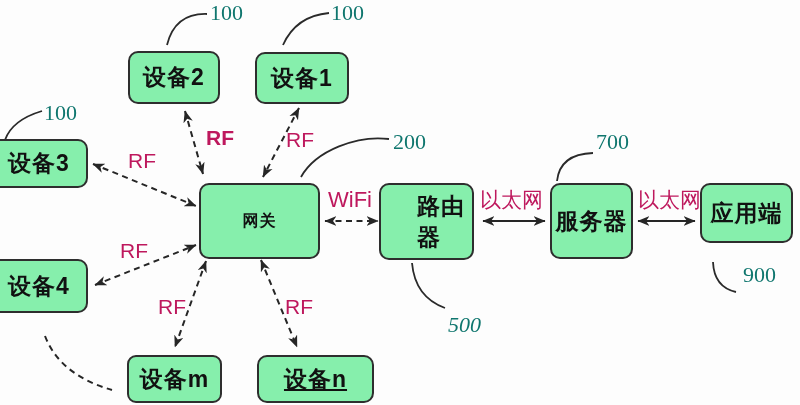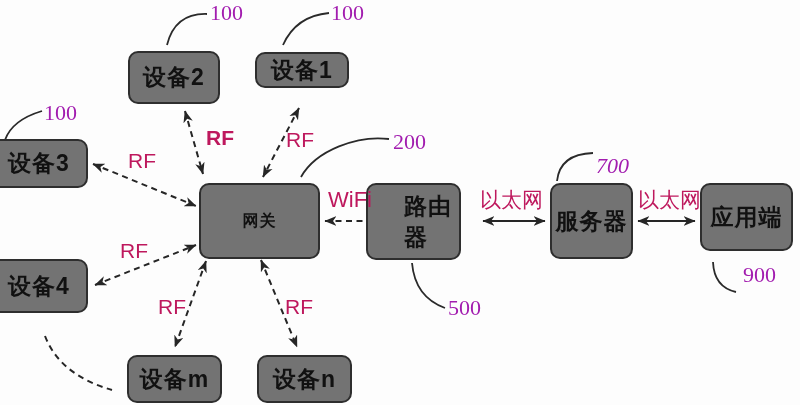--- a/index.html
+++ b/index.html
@@ -3,28 +3,28 @@
 <meta charset="utf-8">
 <style>
   html,body{margin:0;padding:0;background:#ffffff;}
   .stage{
     position:relative;width:800px;height:405px;background:#fdfdfd;
     overflow:hidden;font-family:"Liberation Sans",sans-serif;color:#161616;
   }
   .layer{position:absolute;left:0;top:0;width:800px;height:405px;}
   .node{
     position:absolute;box-sizing:border-box;
-    border:2.5px solid #2e2e2e;border-radius:10px;background:#737373;
+    border:2.5px solid #2e2e2e;border-radius:10px;background:#86efac;
     display:flex;align-items:center;justify-content:center;
     font-size:23px;font-weight:600;letter-spacing:1px;color:#111;
   }
   .node.big{font-size:16px;}
   .lbl{position:absolute;white-space:nowrap;line-height:1;}
   .ref{
-    font-family:"Liberation Serif",serif;font-size:22px;color:#a21caf;
+    font-family:"Liberation Serif",serif;font-size:22px;color:#0f766e;
     font-weight:400;
   }
   .edge{font-size:21px;color:#be185d;}
   .edge.bold{font-weight:700;}
   svg .conn{stroke:#262626;stroke-width:2;fill:none;}
   svg .dash{stroke-dasharray:6 4.5;}
   svg .leader{stroke:#2a2a2a;stroke-width:1.8;fill:none;}
 </style>
 </head>
 <body>
@@ -57,54 +57,54 @@
     <path class="leader" d="M42,111 Q12,120 5,140"></path>
     <path class="leader" d="M389,139 C358,135 316,150 301,177"></path>
     <path class="leader" d="M412,263 Q415,297 445,308"></path>
     <path class="leader" d="M593,153 Q560,154 557,181"></path>
     <path class="leader" d="M713,262 Q714,287 736,292"></path>
   </svg>
 
   <div class="node" style="left:128px;top:51px;width:92px;height:53px;">
     <span>设备2</span>
   </div>
-  <div class="node" style="left:255px;top:52px;width:94px;height:36px;">
+  <div class="node" style="left:255px;top:52px;width:94px;height:52px;">
     <span>设备1</span>
   </div>
   <div class="node" style="left:-10px;top:139px;width:98px;height:49px;">
     <span>设备3</span>
   </div>
   <div class="node" style="left:-10px;top:259px;width:98px;height:54px;">
     <span>设备4</span>
   </div>
-  <div class="node" style="left:127px;top:355px;width:95px;height:48px;">
+  <div class="node" style="left:127px;top:355px;width:95px;height:48px;border-radius:9px;">
     <span>设备m</span>
   </div>
-  <div class="node" style="left:257px;top:355px;width:95px;height:48px;">
+  <div class="node" style="left:257px;top:355px;width:117px;height:48px;text-decoration:underline;">
     <span>设备n</span>
   </div>
   <div class="node big" style="left:199px;top:183px;width:121px;height:76px;">
     <span>网关</span>
   </div>
-  <div class="node" style="left:366px;top:183px;width:95px;height:77px;padding-left:36px;">
+  <div class="node" style="left:379px;top:183px;width:95px;height:77px;padding-left:36px;">
     <span>路由器</span>
   </div>
   <div class="node" style="left:550px;top:183px;width:83px;height:76px;justify-content:center;">
     <span>服务器</span>
   </div>
-  <div class="node" style="left:700px;top:183px;width:93px;height:68px;">
+  <div class="node" style="left:700px;top:183px;width:93px;height:60px;">
     <span>应用端</span>
   </div>
 
   <div class="lbl ref" style="left:210px;top:2px;">100</div>
   <div class="lbl ref" style="left:331px;top:2px;">100</div>
   <div class="lbl ref" style="left:44px;top:102px;">100</div>
   <div class="lbl ref" style="left:393px;top:131px;">200</div>
-  <div class="lbl ref" style="left:448px;top:297px;">500</div>
-  <div class="lbl ref" style="left:596px;top:155px;font-style:italic;">700</div>
+  <div class="lbl ref" style="left:448px;top:314px;font-style:italic;">500</div>
+  <div class="lbl ref" style="left:596px;top:131px;">700</div>
   <div class="lbl ref" style="left:743px;top:264px;">900</div>
 
   <div class="lbl edge bold" style="left:206px;top:127px;">RF</div>
   <div class="lbl edge" style="left:286px;top:129px;">RF</div>
   <div class="lbl edge" style="left:128px;top:150px;">RF</div>
   <div class="lbl edge" style="left:120px;top:240px;">RF</div>
   <div class="lbl edge" style="left:158px;top:296px;">RF</div>
   <div class="lbl edge" style="left:285px;top:296px;">RF</div>
   <div class="lbl edge" style="left:328px;top:189px;font-size:22px;">WiFi</div>
   <div class="lbl edge" style="left:480px;top:189px;">以太网</div>

